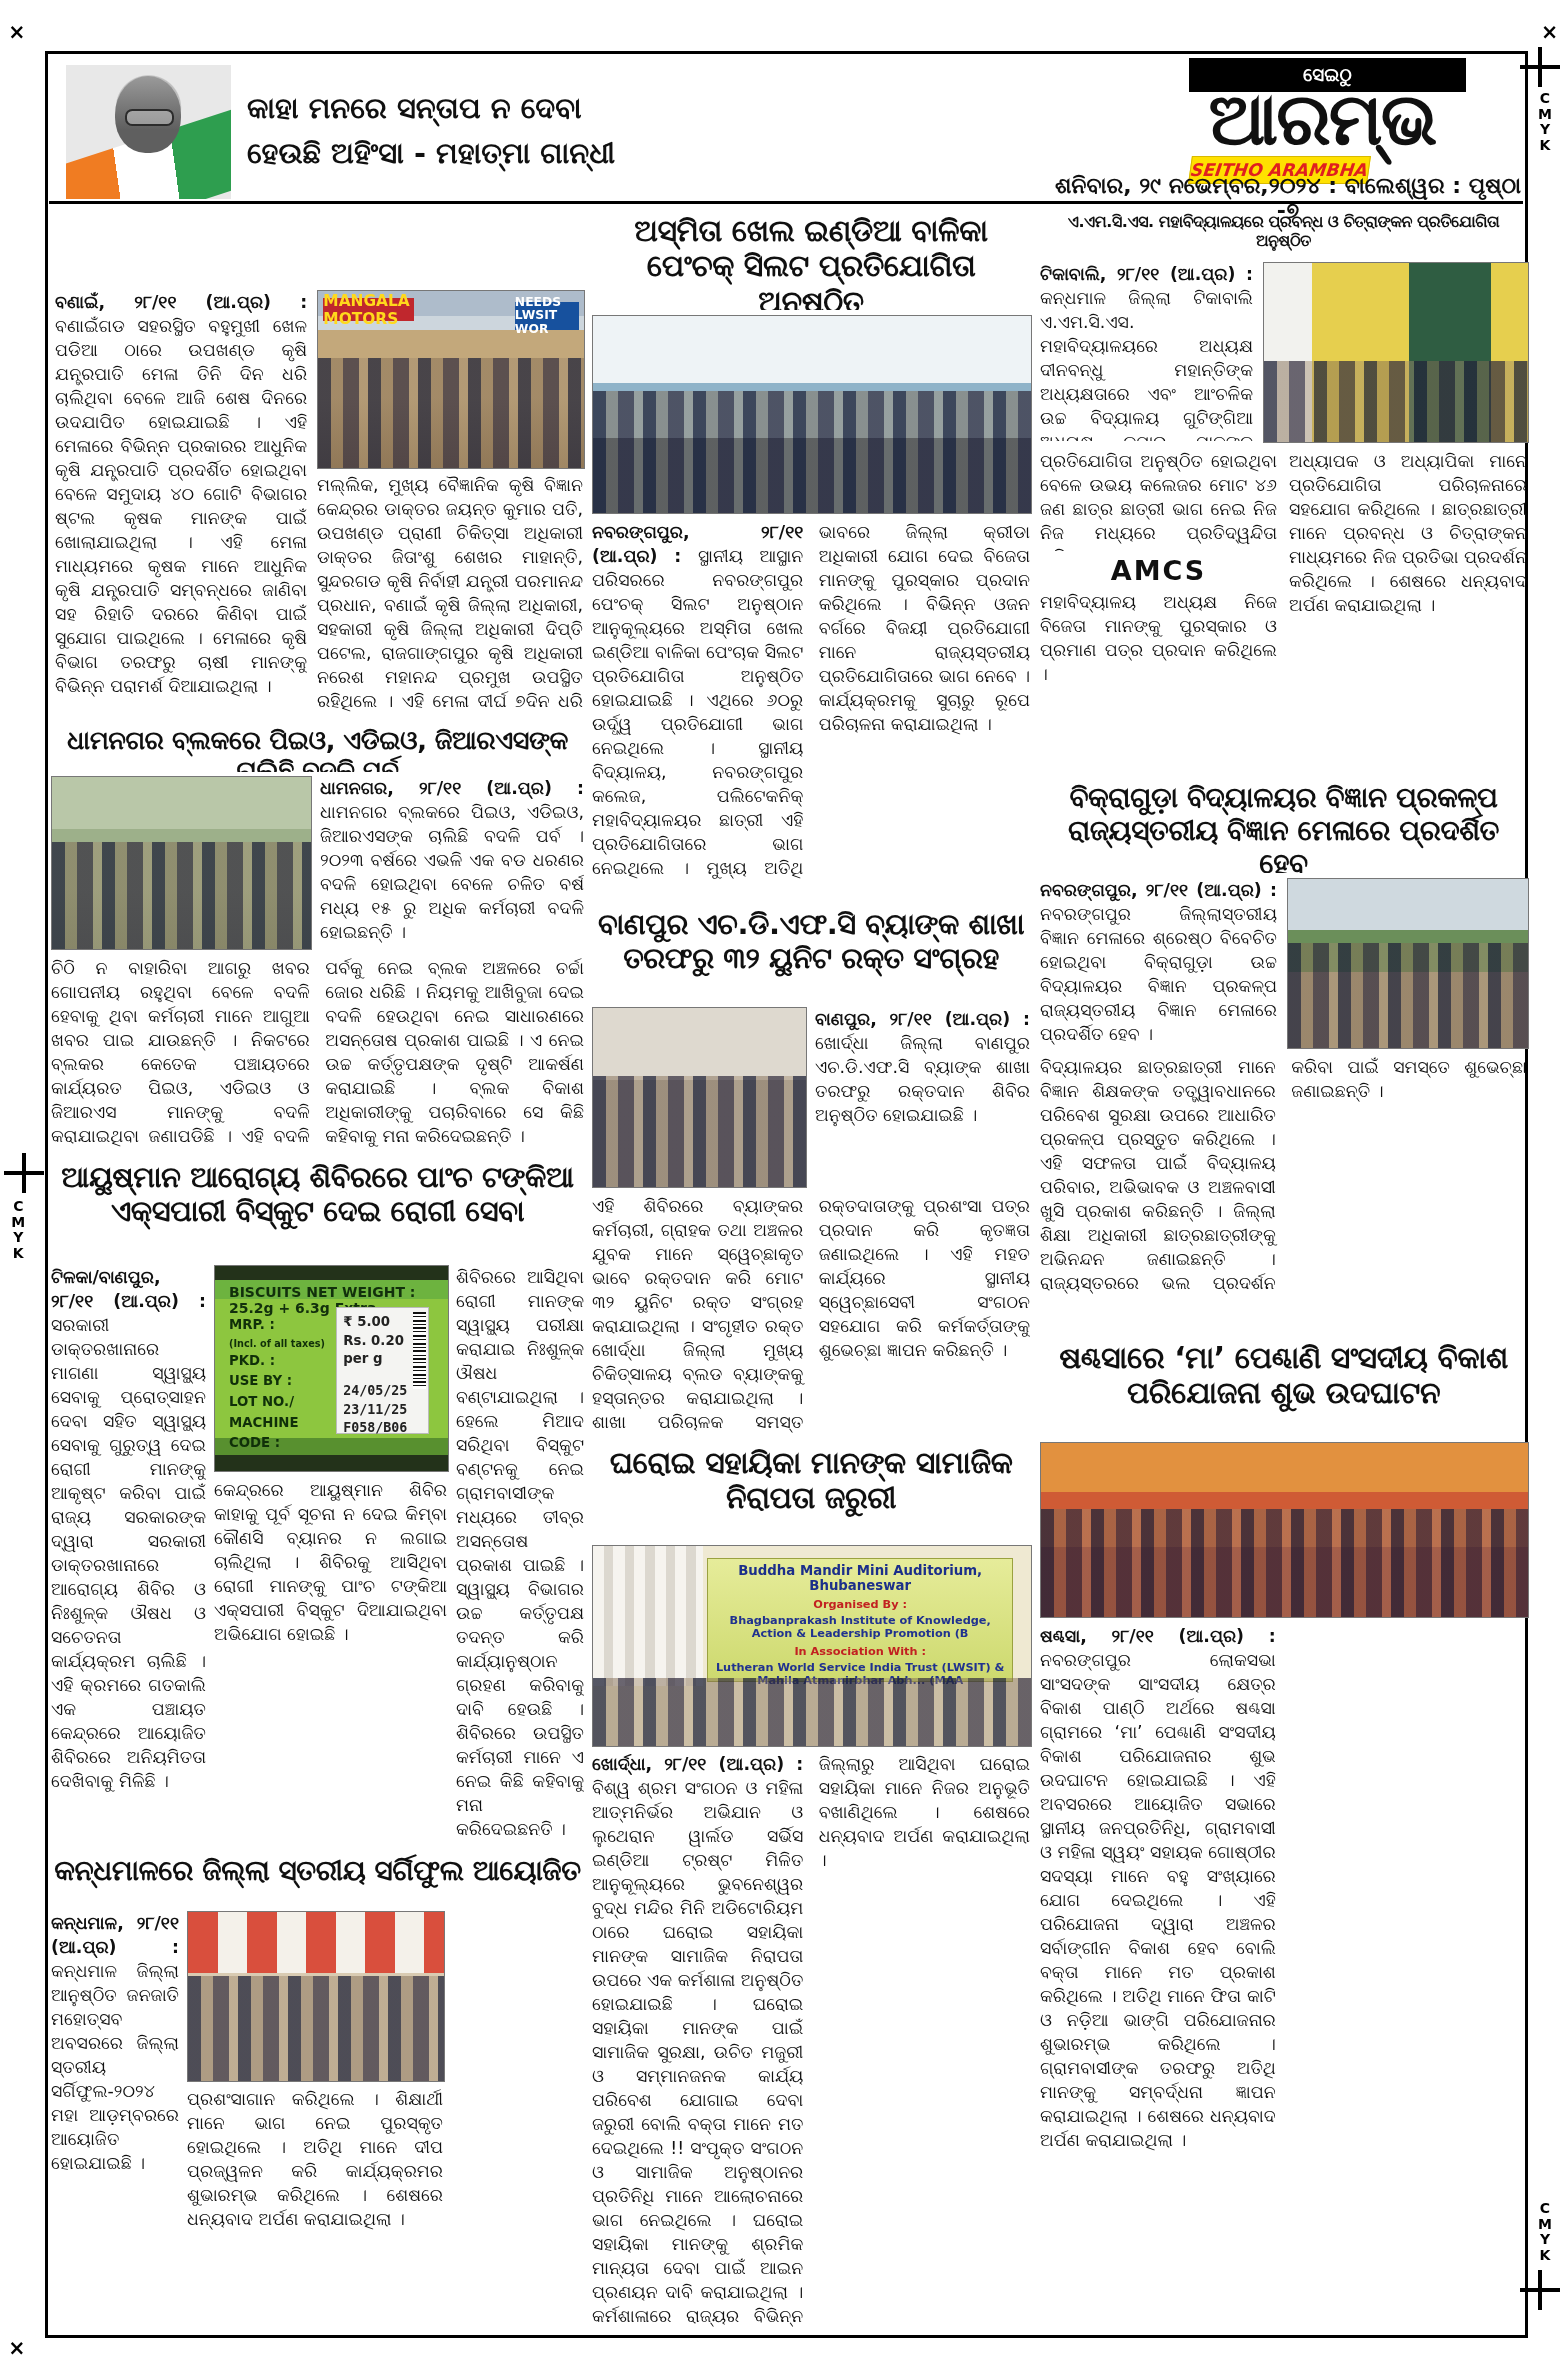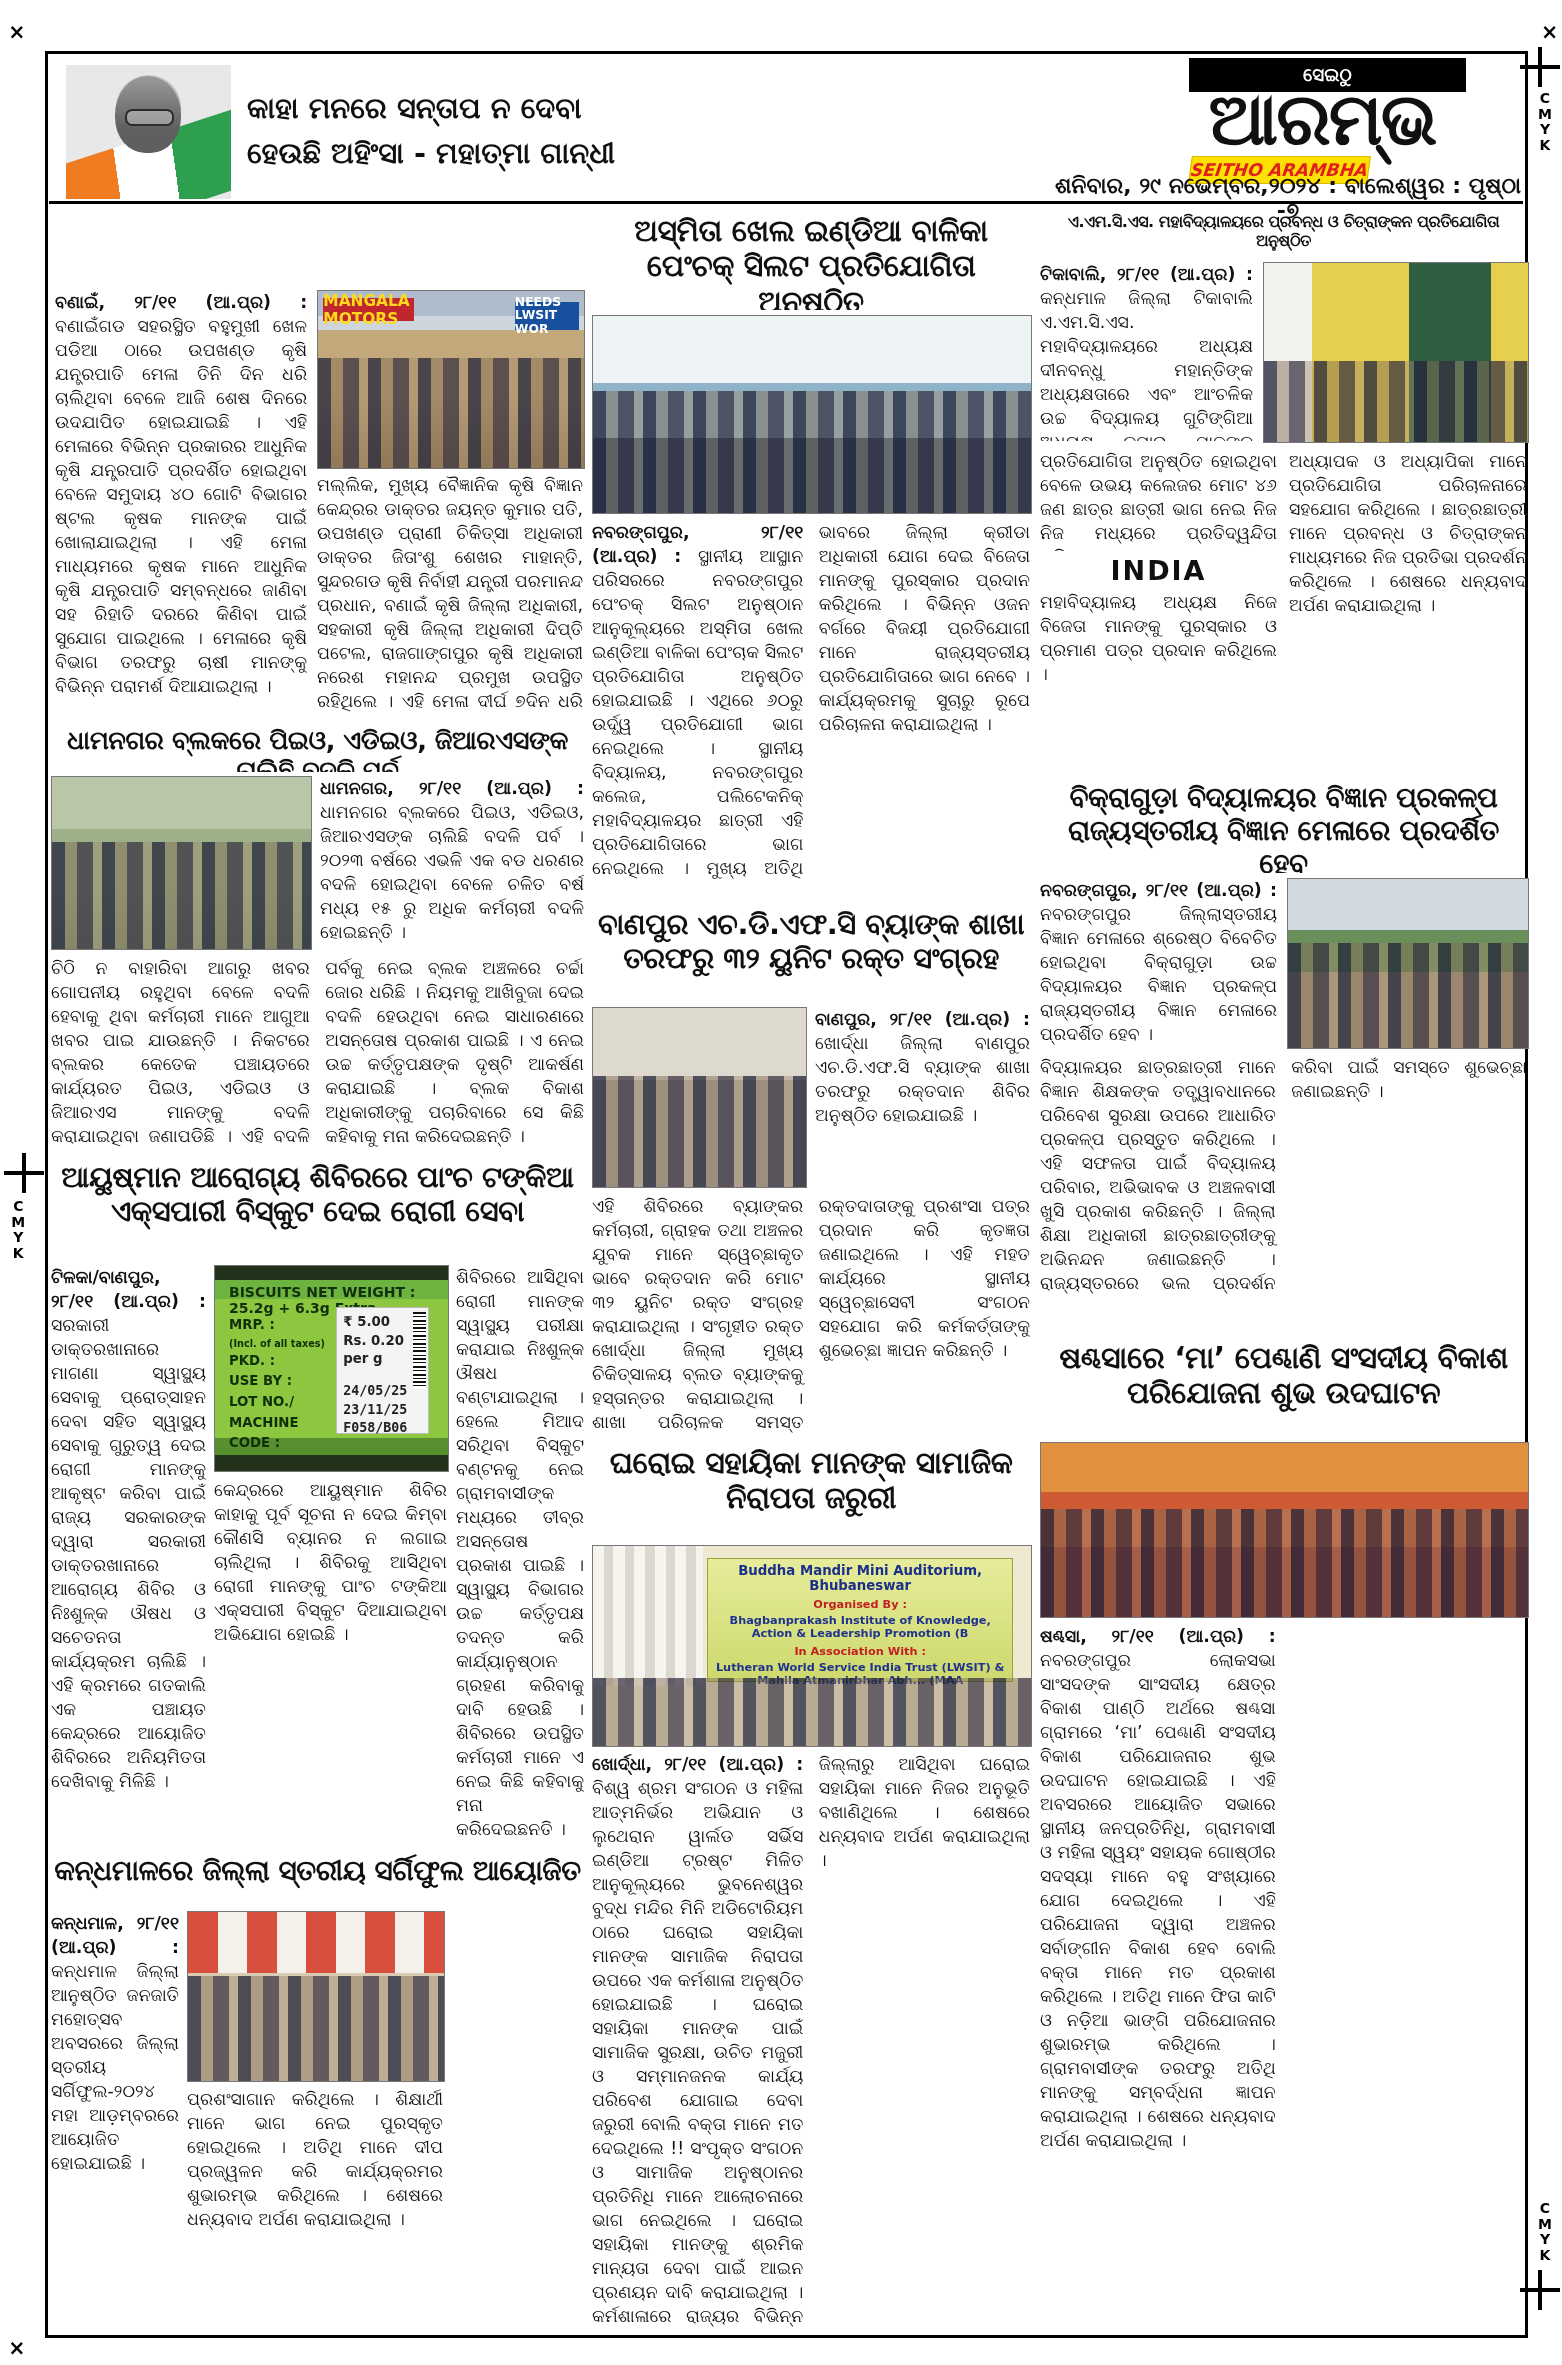--- a/index.html
+++ b/index.html
@@ -216,21 +216,21 @@
   </div>
 
   <div class="article" style="left:1040px;top:213px;width:487px;height:563px;">
     <div class="hl" style="font-size:16px;height:44px;">ଏ.ଏମ.ସି.ଏସ. ମହାବିଦ୍ୟାଳୟରେ ପ୍ରବନ୍ଧ ଓ ଚିତ୍ରାଙ୍କନ ପ୍ରତିଯୋଗିତା ଅନୁଷ୍ଠିତ</div>
     <div class="abs bodytxt" style="left:0px;top:49px;width:213px;height:179px;"><b>ଟିକାବାଲି, ୨୮/୧୧ (ଆ.ପ୍ର) : </b><span>କନ୍ଧମାଳ ଜିଲ୍ଲା ଟିକାବାଲି ଏ.ଏମ.ସି.ଏସ. ମହାବିଦ୍ୟାଳୟରେ ଅଧ୍ୟକ୍ଷ ଦୀନବନ୍ଧୁ ମହାନ୍ତିଙ୍କ ଅଧ୍ୟକ୍ଷତାରେ ଏବଂ ଆଂଚଳିକ ଉଚ୍ଚ ବିଦ୍ୟାଳୟ ଗୁଟିଙ୍ଗିଆ ଅଧ୍ୟକ୍ଷ କୁମାର ପାଳଙ୍କ ଉପସ୍ଥିତିରେ ଅଧ୍ୟୟନ ରତ ଛାତ୍ର/ଛାତ୍ରୀଙ୍କ ମଧ୍ୟରେ ପ୍ରବନ୍ଧ ଓ ଚିତ୍ରାଙ୍କନ ପ୍ରତିଯୋଗିତା ଅନୁଷ୍ଠିତ ହୋଇଯାଇଛି ।</span></div>
     <div class="abs photo p-class" style="left:223px;top:49px;width:264px;height:179px;">
       <div class="sil" style="height:45%;"></div>
     </div>
     <div class="abs" style="left:0px;top:236px;width:237px;height:328px;">
       <div class="bodytxt" style="height:102px;">ପ୍ରତିଯୋଗିତା ଅନୁଷ୍ଠିତ ହୋଇଥିବା ବେଳେ ଉଭୟ କଲେଜର ମୋଟ ୪୬ ଜଣ ଛାତ୍ର ଛାତ୍ରୀ ଭାଗ ନେଇ ନିଜ ନିଜ ମଧ୍ୟରେ ପ୍ରତିଦ୍ୱନ୍ଦିତା କରିଥିଲେ ।</div>
-      <div class="amcs">INDIA</div>
+      <div class="amcs">AMCS</div>
       <div class="bodytxt" style="height:169px;">ମହାବିଦ୍ୟାଳୟ ଅଧ୍ୟକ୍ଷ ନିଜେ ବିଜେତା ମାନଙ୍କୁ ପୁରସ୍କାର ଓ ପ୍ରମାଣ ପତ୍ର ପ୍ରଦାନ କରିଥିଲେ ।</div>
     </div>
     <div class="abs bodytxt" style="left:249px;top:236px;width:238px;height:328px;">ଅଧ୍ୟାପକ ଓ ଅଧ୍ୟାପିକା ମାନେ ପ୍ରତିଯୋଗିତା ପରିଚାଳନାରେ ସହଯୋଗ କରିଥିଲେ । ଛାତ୍ରଛାତ୍ରୀ ମାନେ ପ୍ରବନ୍ଧ ଓ ଚିତ୍ରାଙ୍କନ ମାଧ୍ୟମରେ ନିଜ ପ୍ରତିଭା ପ୍ରଦର୍ଶନ କରିଥିଲେ । ଶେଷରେ ଧନ୍ୟବାଦ ଅର୍ପଣ କରାଯାଇଥିଲା ।</div>
   </div>
 
   <div class="article" style="left:1040px;top:781px;width:487px;height:551px;">
     <div class="hl" style="font-size:28px;height:92px;">ବିକ୍ରାଗୁଡ଼ା ବିଦ୍ୟାଳୟର ବିଜ୍ଞାନ ପ୍ରକଳ୍ପ ରାଜ୍ୟସ୍ତରୀୟ ବିଜ୍ଞାନ ମେଳାରେ ପ୍ରଦର୍ଶିତ ହେବ</div>
     <div class="abs bodytxt" style="left:0px;top:97px;width:237px;height:169px;"><b>ନବରଙ୍ଗପୁର, ୨୮/୧୧ (ଆ.ପ୍ର) : </b><span>ନବରଙ୍ଗପୁର ଜିଲ୍ଲାସ୍ତରୀୟ ବିଜ୍ଞାନ ମେଳାରେ ଶ୍ରେଷ୍ଠ ବିବେଚିତ ହୋଇଥିବା ବିକ୍ରାଗୁଡ଼ା ଉଚ୍ଚ ବିଦ୍ୟାଳୟର ବିଜ୍ଞାନ ପ୍ରକଳ୍ପ ରାଜ୍ୟସ୍ତରୀୟ ବିଜ୍ଞାନ ମେଳାରେ ପ୍ରଦର୍ଶିତ ହେବ ।</span></div>
     <div class="abs photo p-group" style="left:247px;top:97px;width:240px;height:169px;">
       <div class="sil"></div>

